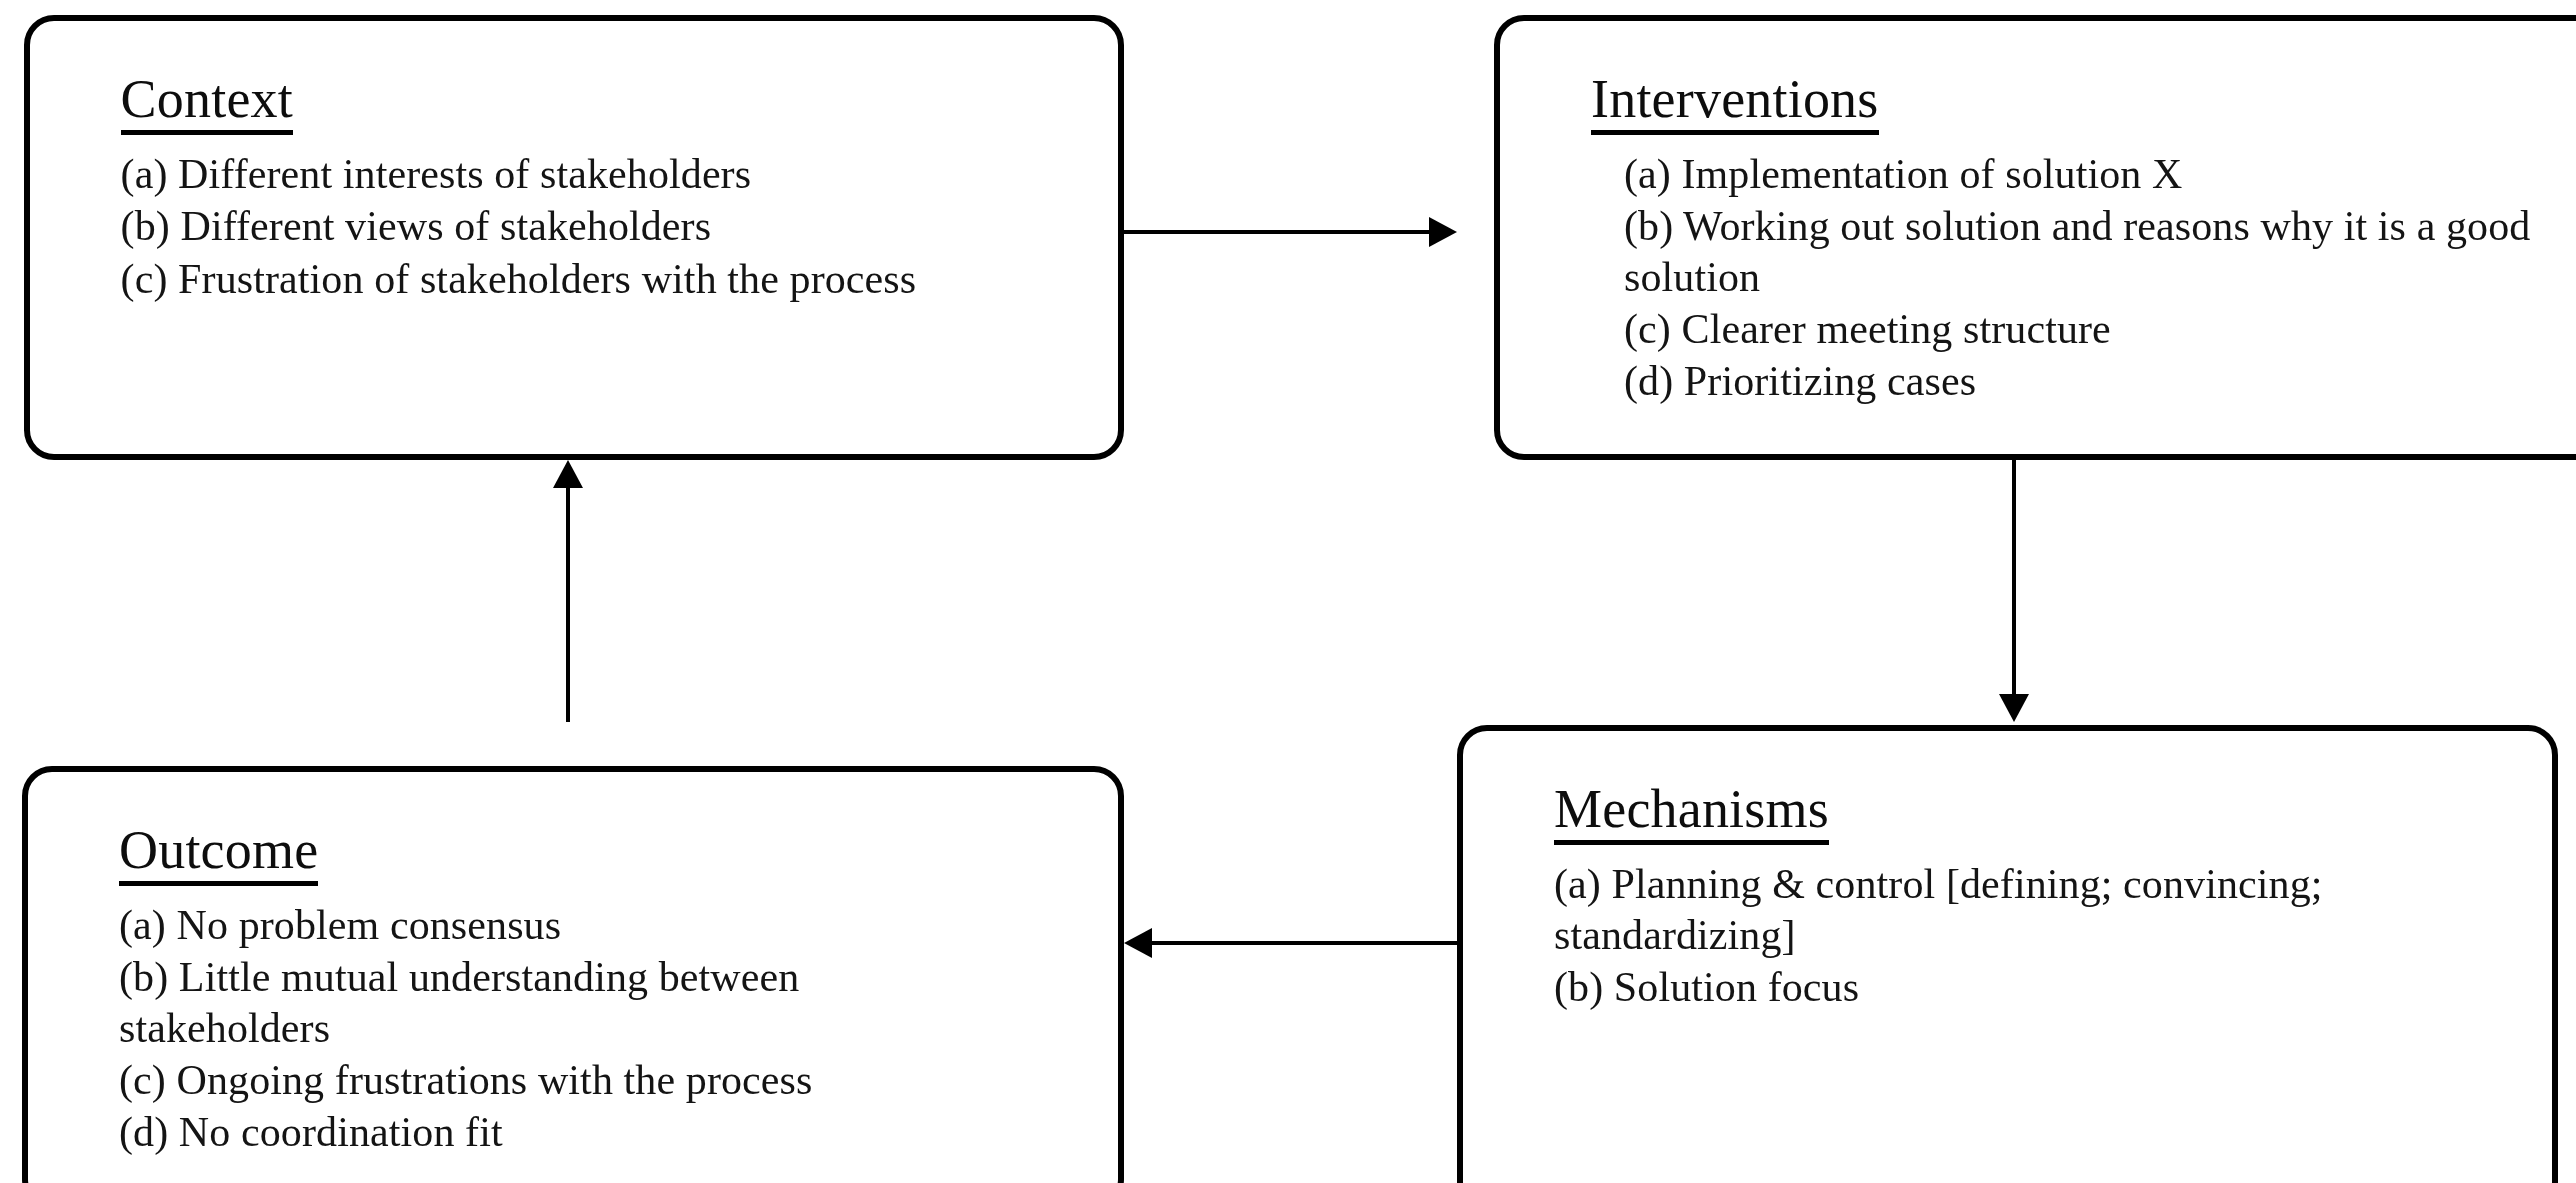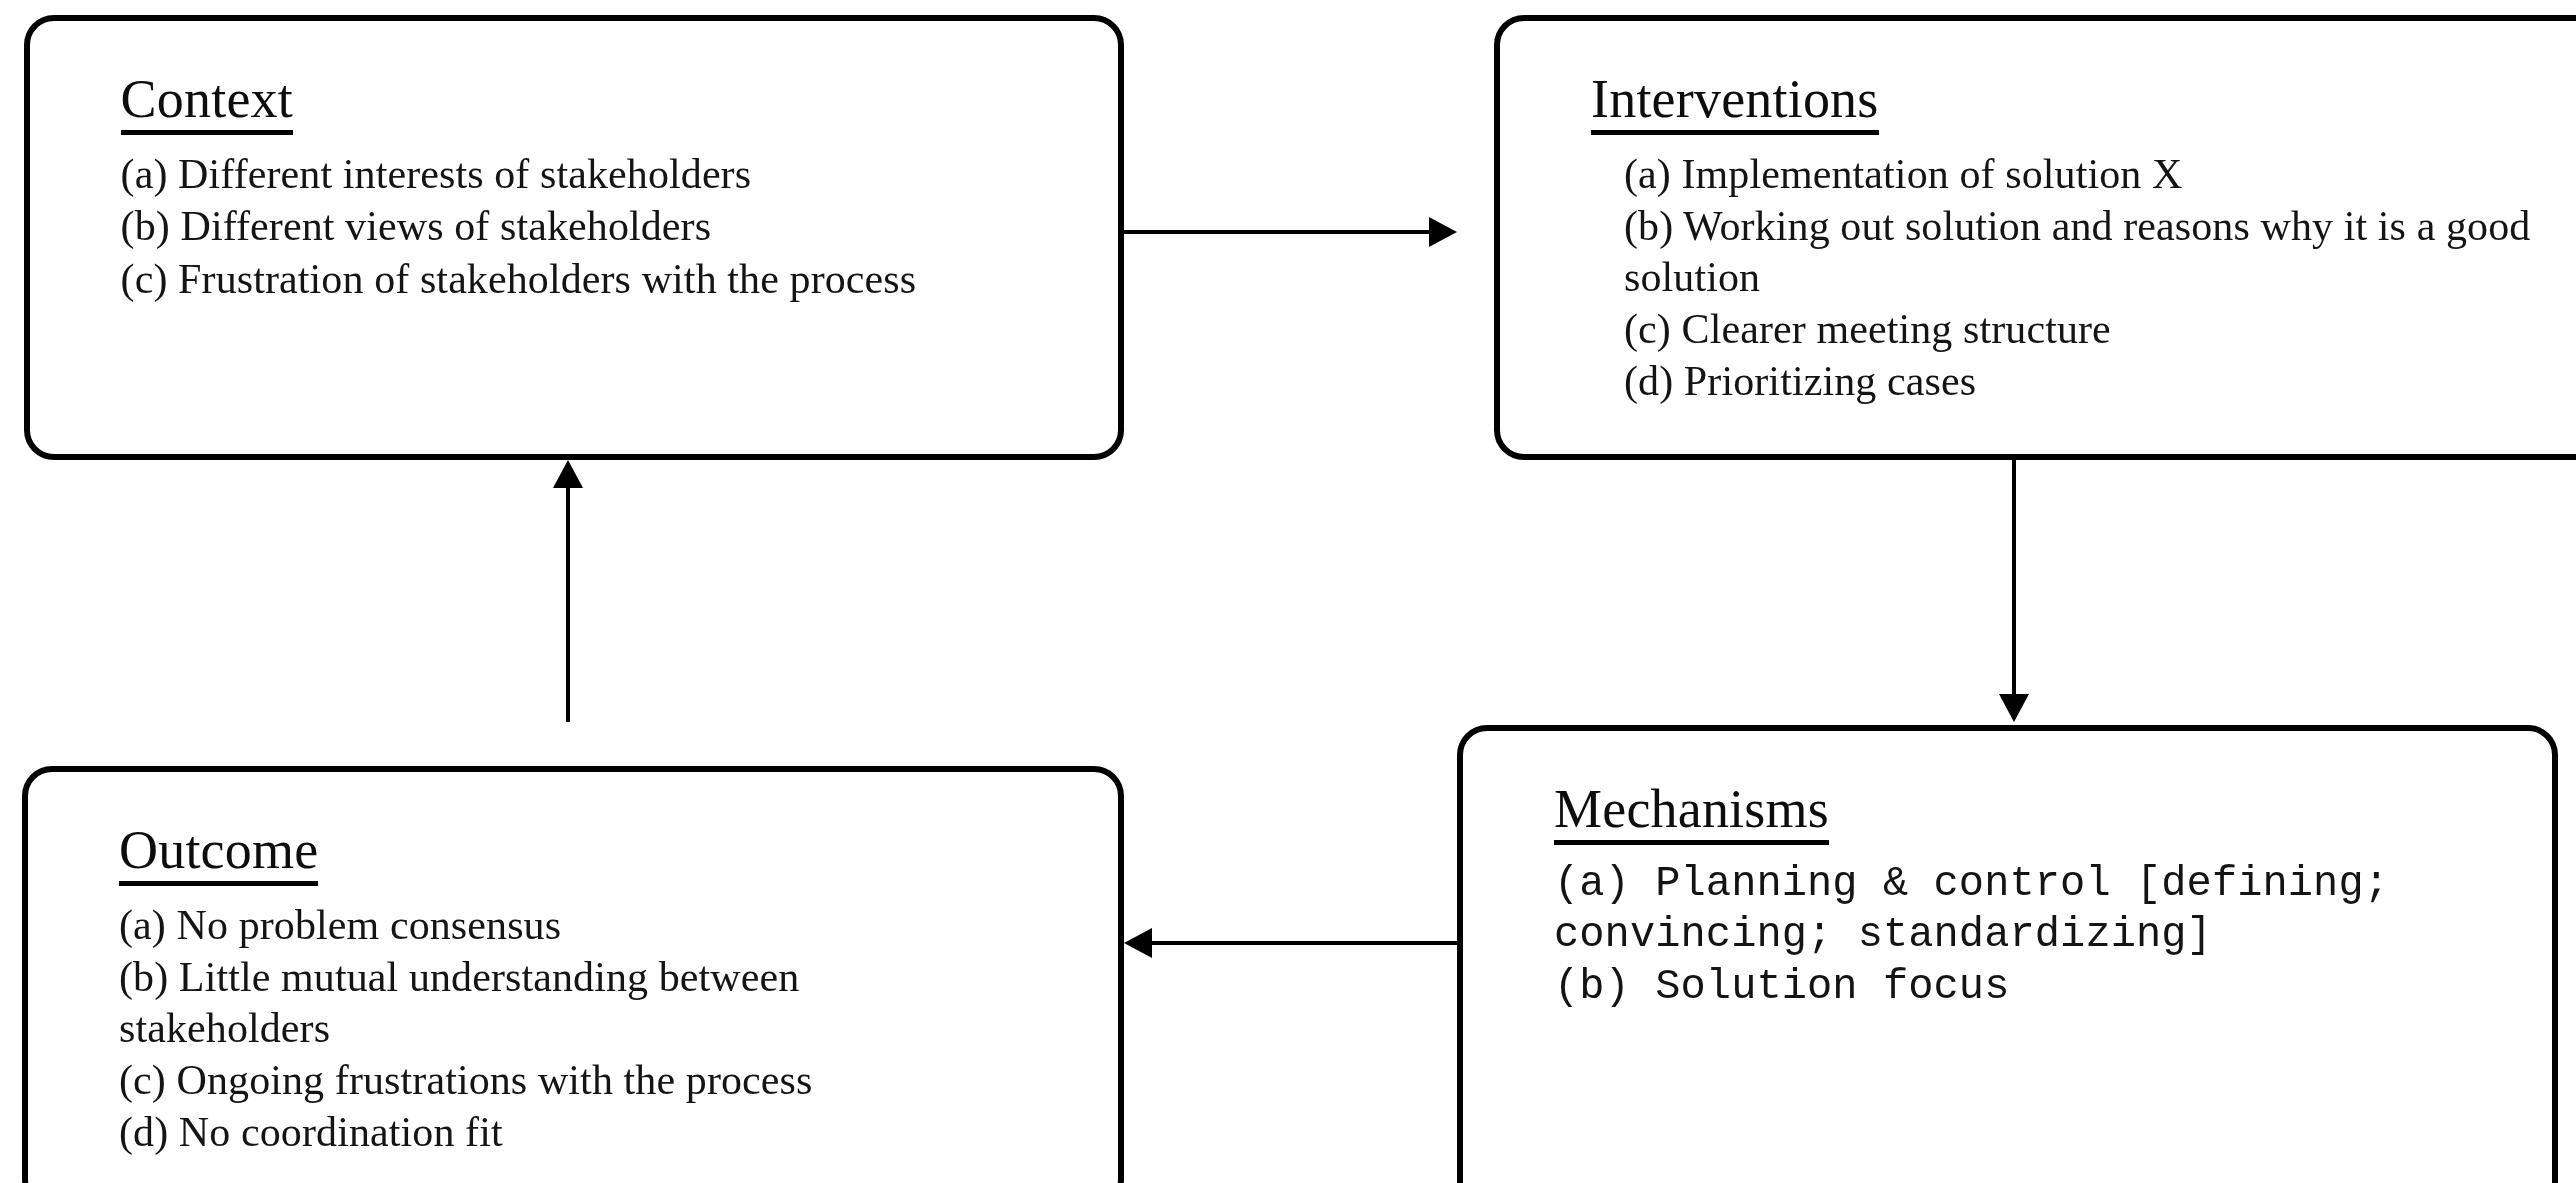--- a/index.html
+++ b/index.html
@@ -54,21 +54,21 @@
   
   #box-context       { left: 23.6px;   top: 15px;   width: 1100px; height: 445px; }
   #box-interventions { left: 1494px; top: 15px;   width: 1252px; height: 445px; font-family: Liberation Serif, serif; }
   #box-outcome       { left: 22px;   top: 722px;  width: 1102px; height: 443px; margin-top: 44px; }
   #box-mechanisms    { left: 1457px; top: 725px;  width: 1101px; height: 570px; }
 
   
   #box-context .box-list       { max-width: 881px; }
   #box-interventions .box-list { max-width: 925px; margin-left: 33px; }
   #box-outcome .box-list       { max-width: 881px; }
-  #box-mechanisms .box-list    { max-width: 934px; font-family: Liberation Mono, monospace; }
+  #box-mechanisms .box-list    { max-width: 934px; }
 
   
   .arrow { position: absolute; }
   .arrow-line-h {
     position: absolute;
     height: 4.4px;
     background: #000000;
     top: 0;
   }
   .arrow-line-v {

